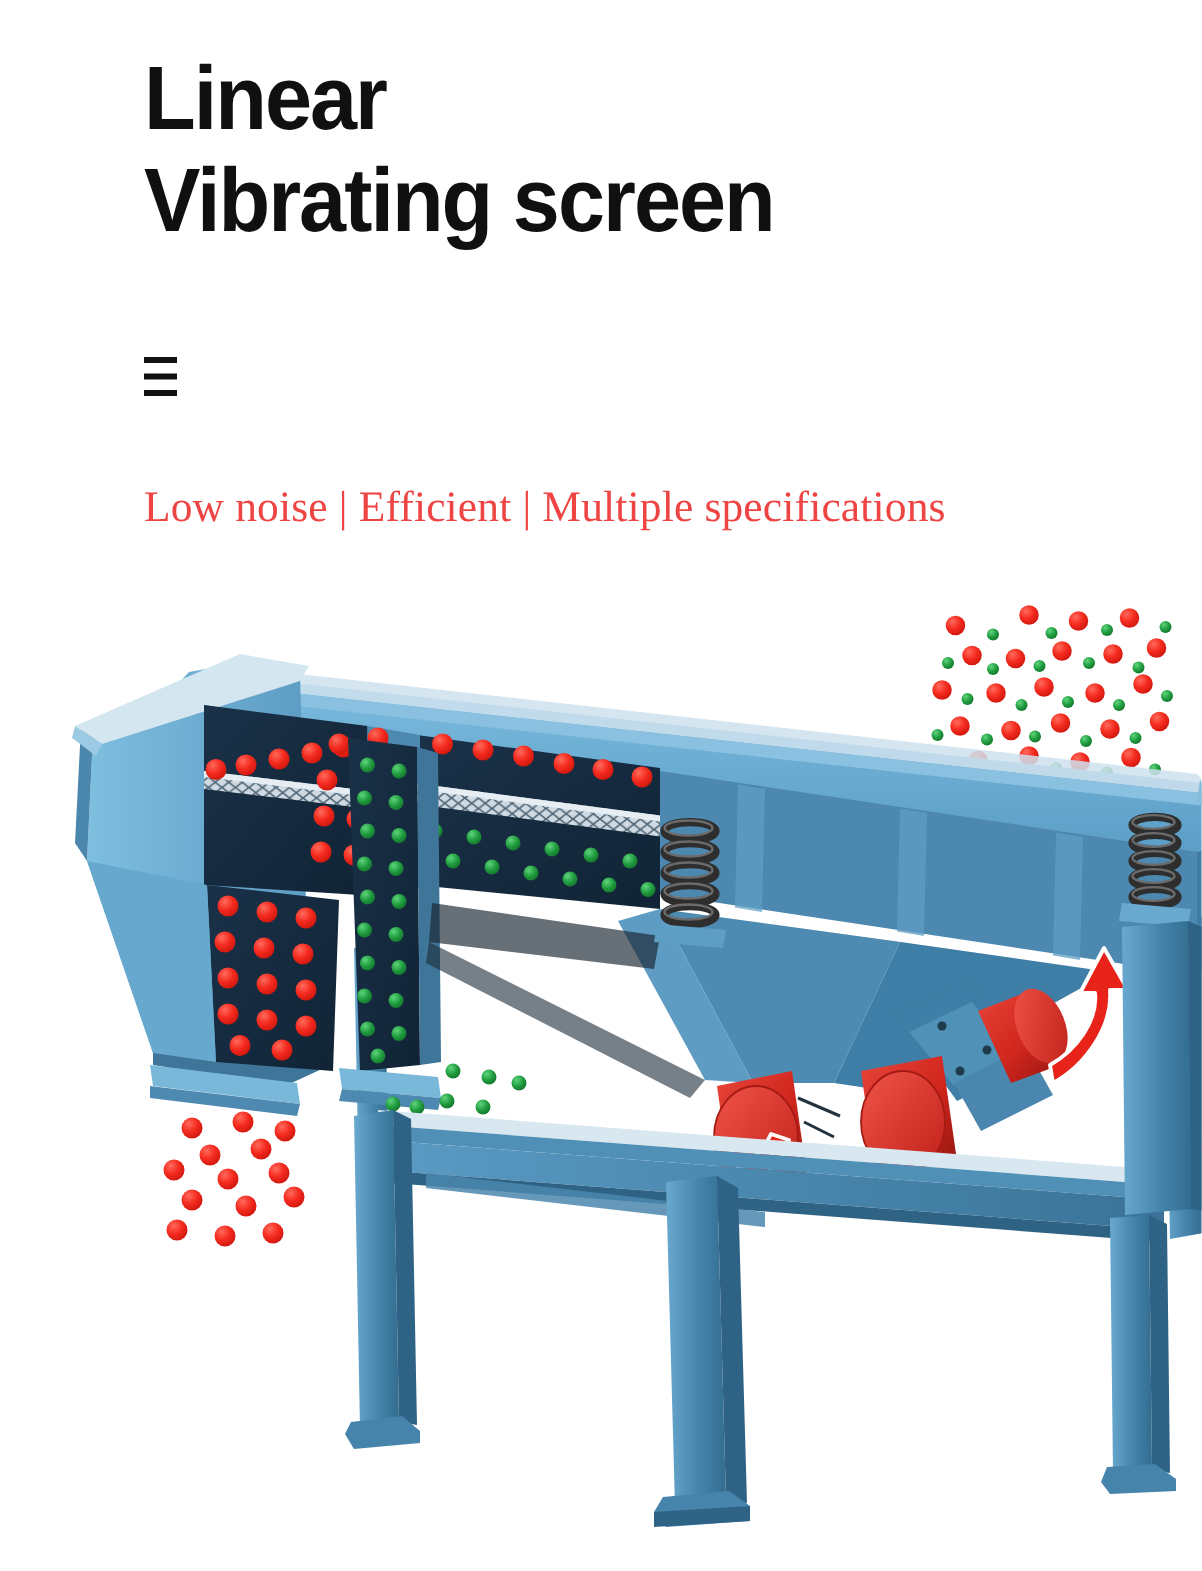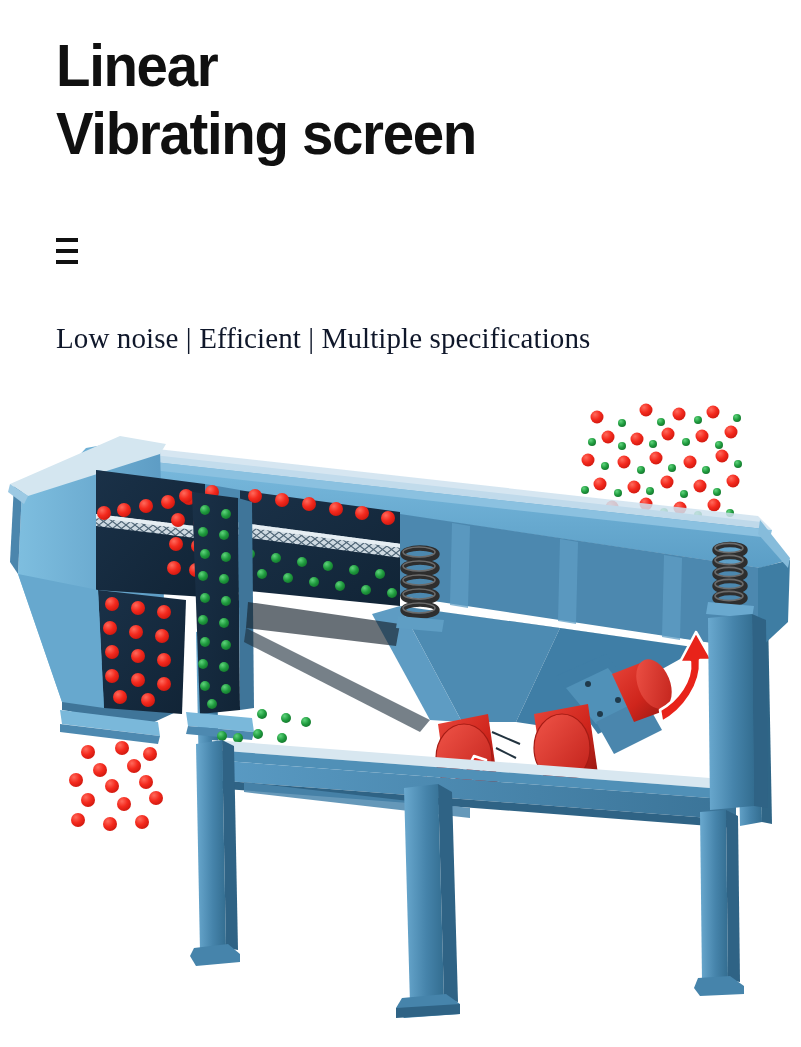--- a/index.html
+++ b/index.html
@@ -2,21 +2,21 @@
 <html><head>
 <meta charset="utf-8">
 <title>Linear Vibrating screen</title>
 <style>
   html,body{margin:0;padding:0;background:#ffffff;}
   body{
     width:801px;height:1047px;position:relative;overflow:hidden;
     font-family:"Liberation Sans", sans-serif;
     -webkit-font-smoothing:antialiased;
   }
-  .page{position:absolute;inset:0;background:#fff;}
+  .page{position:absolute;inset:0;background:#fff;margin-left:40px;}
 
   
   .heading{
     position:absolute;left:56px;top:32px;width:700px;
   }
   .title-line{
     font-family:"Liberation Sans", sans-serif;
     font-weight:700;
     font-size:60px;
     line-height:68px;
@@ -36,21 +36,21 @@
   }
   .menu-icon span{display:block;height:4px;background:#111;border-radius:0;}
   .menu-icon span:nth-child(1){width:22px;}
   .menu-icon span:nth-child(2){width:22px;}
   .menu-icon span:nth-child(3){width:22px;}
 
   
   .subtitle{
     position:absolute;left:56px;top:318px;
     font-family:"Liberation Serif", serif;
-    font-size:29px;line-height:40px;color:#0f172a;
+    font-size:29px;line-height:40px;color:#ef4444;
     white-space:nowrap;letter-spacing:0.1px;
   }
 
   
   .product{
     position:absolute;left:0;top:392px;width:801px;height:640px;
     overflow:hidden;
   }
   .product svg{display:block;width:801px;height:640px;}
 </style>

